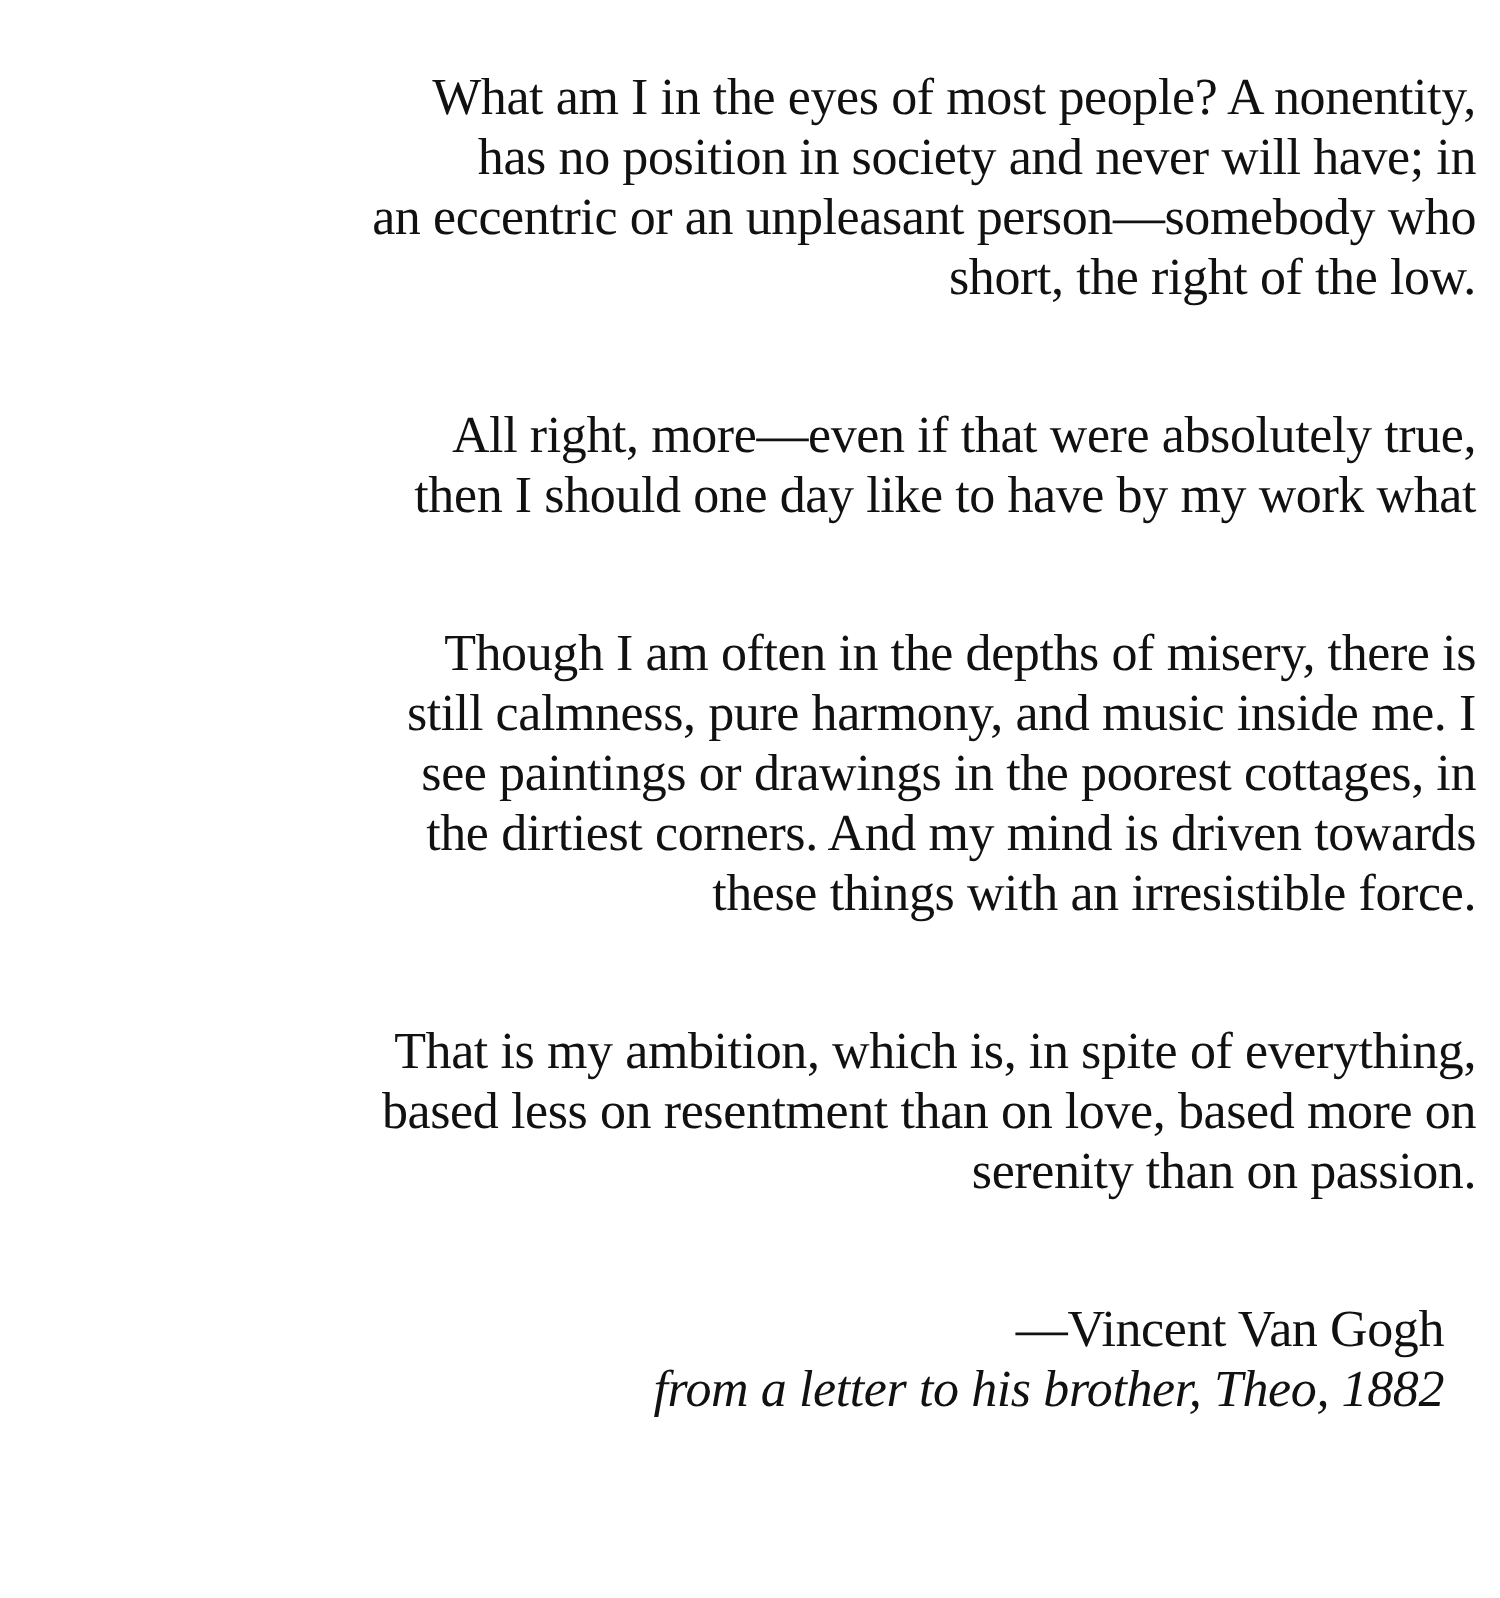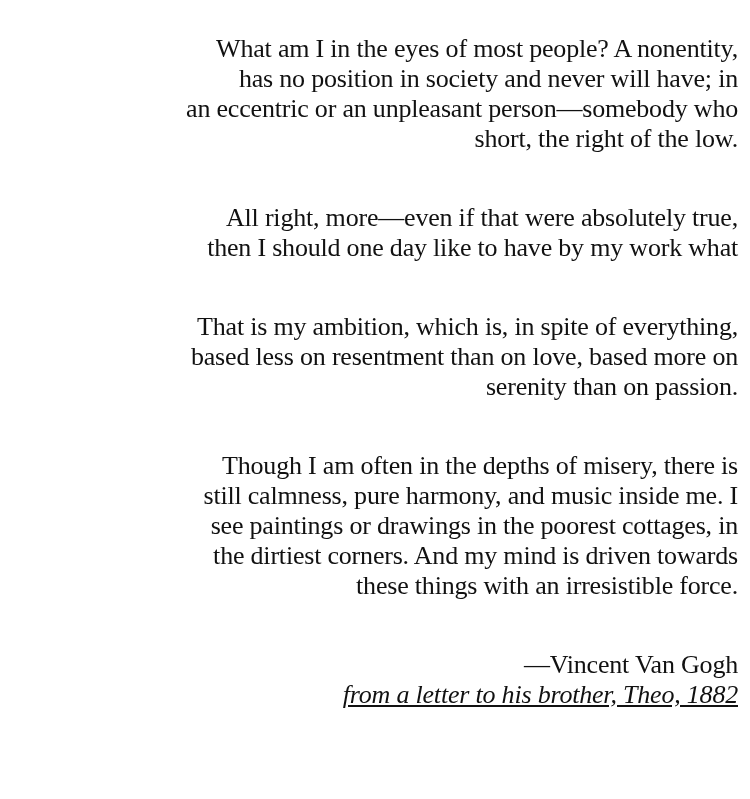--- a/index.html
+++ b/index.html
@@ -8,46 +8,46 @@
     font-family: "Liberation Serif", "DejaVu Serif", serif;
     color: #111111;
   }
   .quote { position: absolute; left: 48px; top: 34px; width: 690px; text-align: right; }
   .para { margin: 0 0 49px 0; }
   .line {
     display: block; white-space: nowrap;
     font-size: 26px; line-height: 30px; height: 30px;
     letter-spacing: -0.2px;
   }
-  .attribution { margin: 0; }
-  .source { font-style: italic; text-decoration: underline; }
+  .attribution { margin: 16px; }
+  .source { font-style: italic; }
 </style>
 </head>
 <body>
 
 <div class="quote">
   <p class="para">
     <span class="line">What am I in the eyes of most people? A nonentity,</span>
     <span class="line">has no position in society and never will have; in</span>
     <span class="line">an eccentric or an unpleasant person—somebody who</span>
     <span class="line">short, the right of the low.</span>
   </p>
   <p class="para">
     <span class="line">All right, more—even if that were absolutely true,</span>
     <span class="line">then I should one day like to have by my work what</span>
   </p>
   <p class="para">
-    <span class="line">That is my ambition, which is, in spite of everything,</span>
-    <span class="line">based less on resentment than on love, based more on</span>
-    <span class="line">serenity than on passion.</span>
-  </p>
-  <p class="para">
     <span class="line">Though I am often in the depths of misery, there is</span>
     <span class="line">still calmness, pure harmony, and music inside me. I</span>
     <span class="line">see paintings or drawings in the poorest cottages, in</span>
     <span class="line">the dirtiest corners. And my mind is driven towards</span>
     <span class="line">these things with an irresistible force.</span>
+  </p>
+  <p class="para">
+    <span class="line">That is my ambition, which is, in spite of everything,</span>
+    <span class="line">based less on resentment than on love, based more on</span>
+    <span class="line">serenity than on passion.</span>
   </p>
   <p class="attribution">
     <span class="line">—Vincent Van Gogh</span>
     <span class="line source">from a letter to his brother, Theo, 1882</span>
   </p>
 </div>
 
 </body></html>

